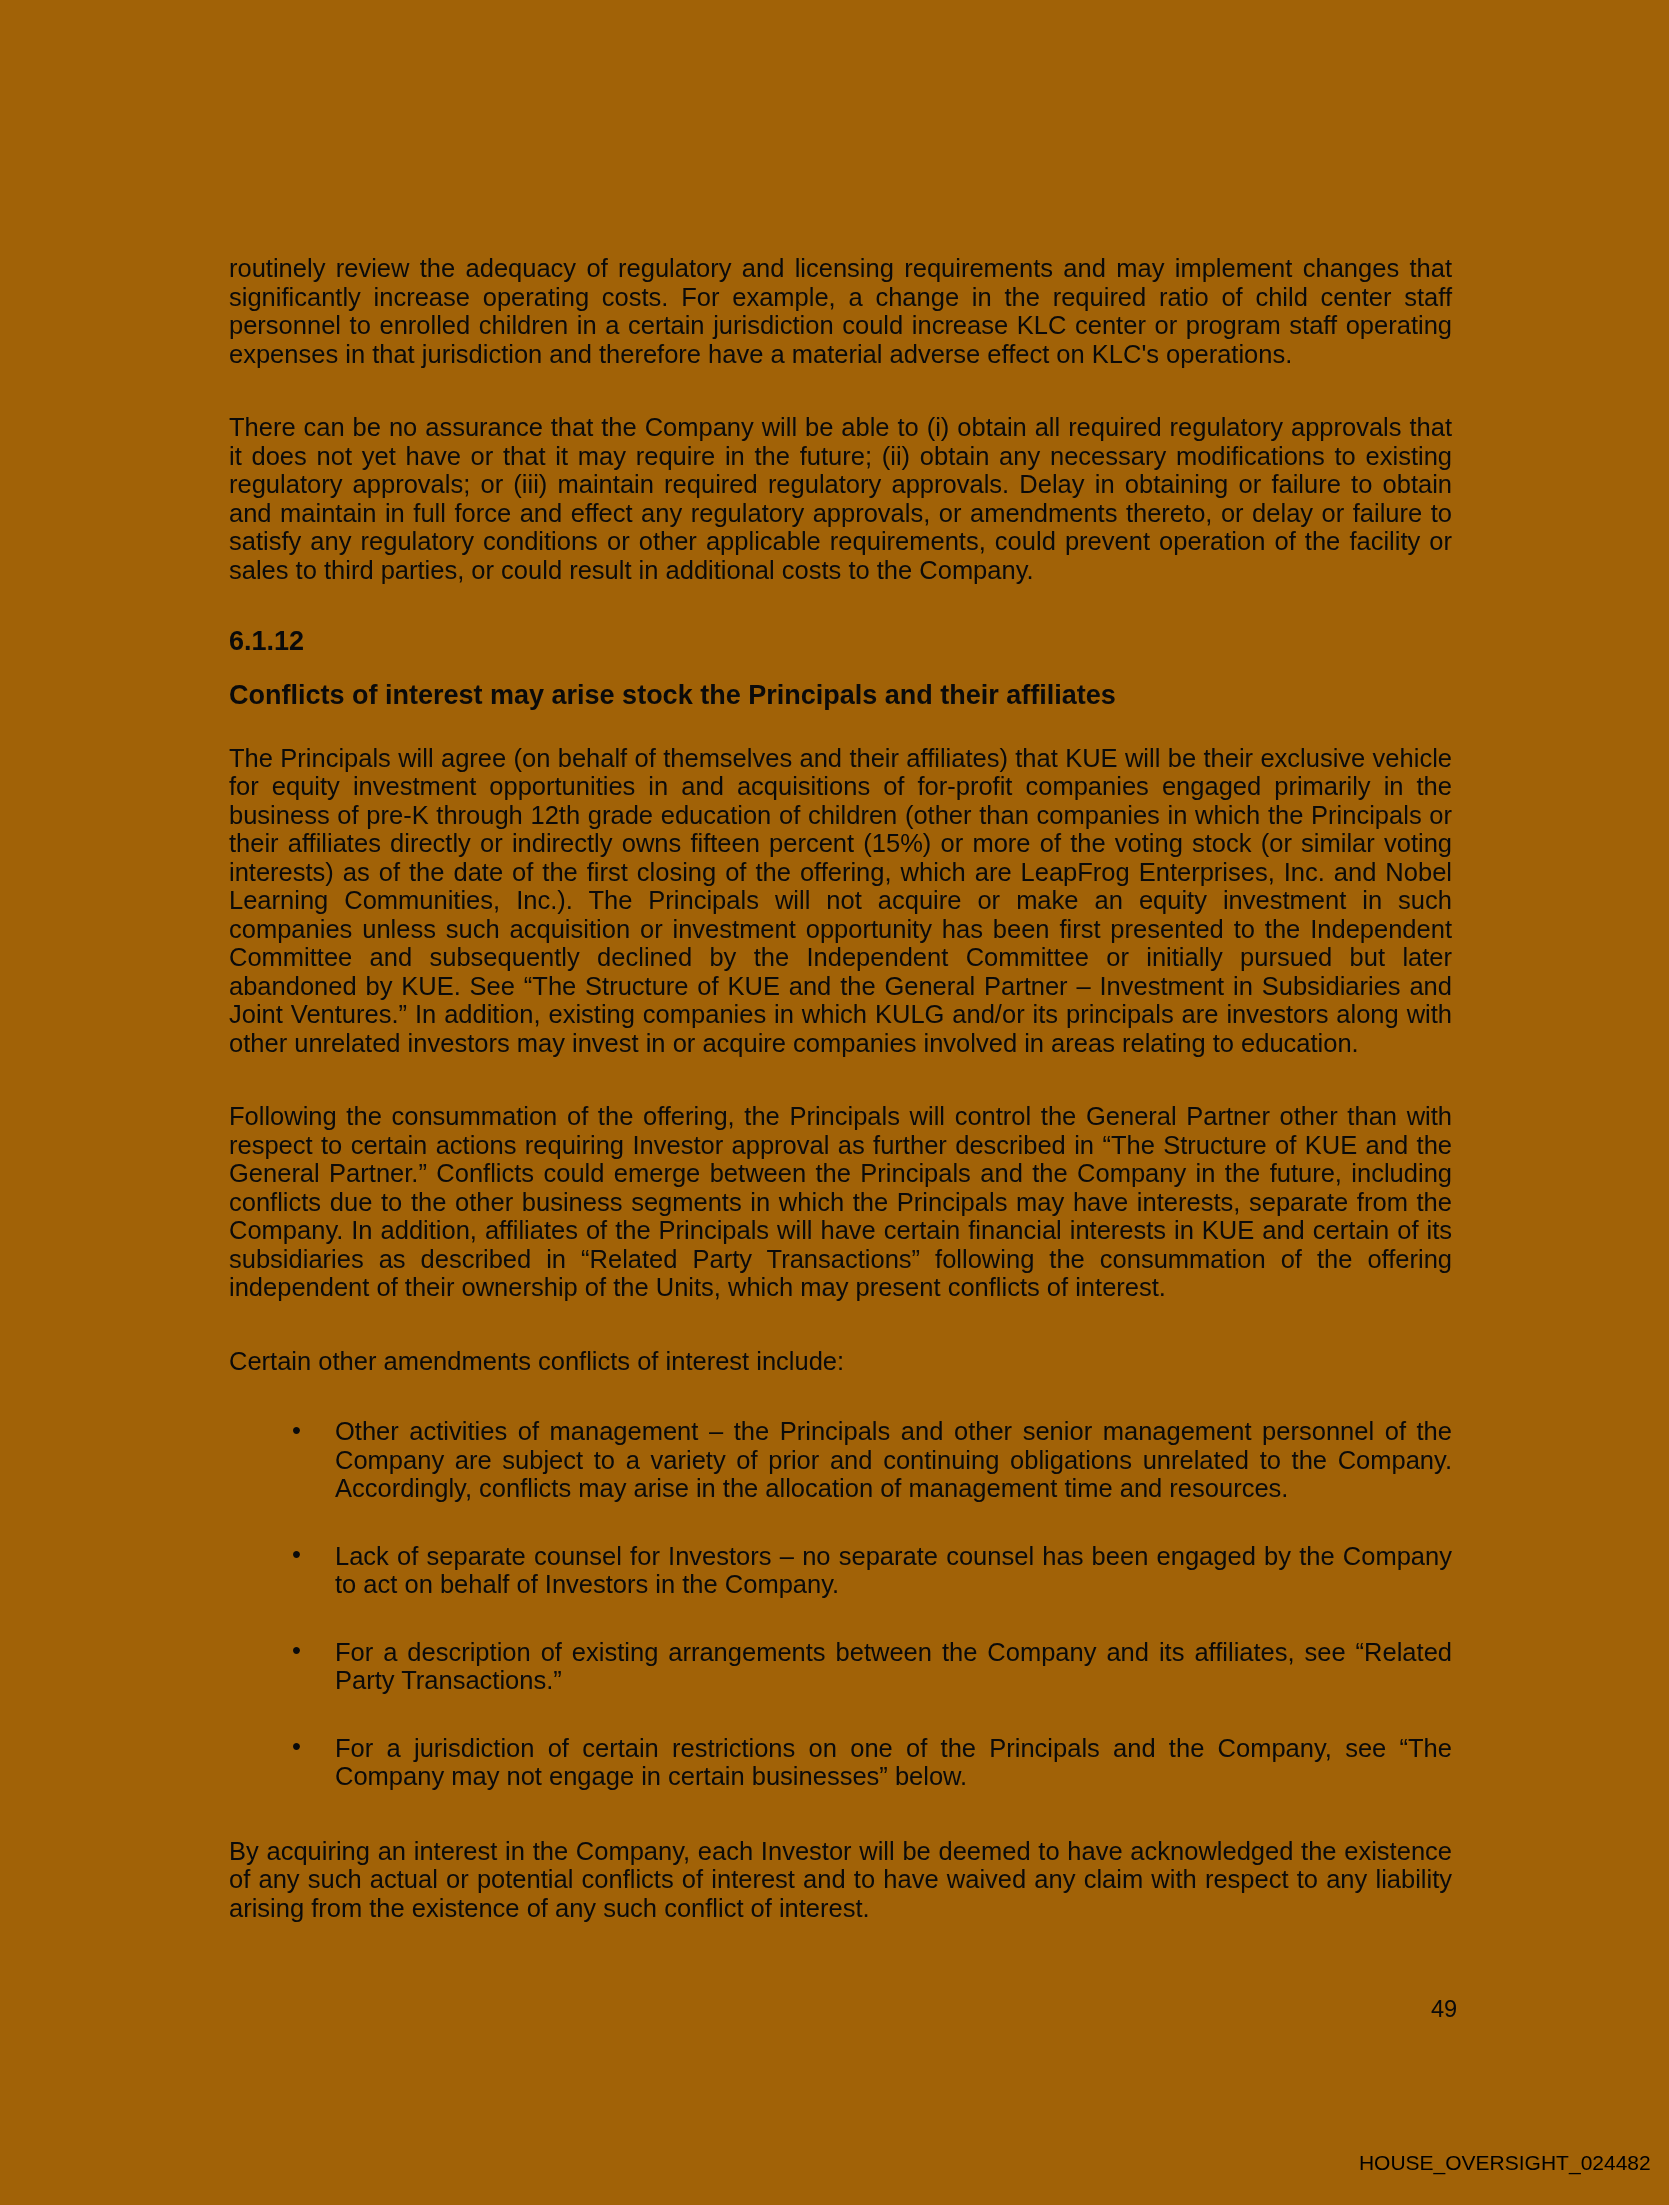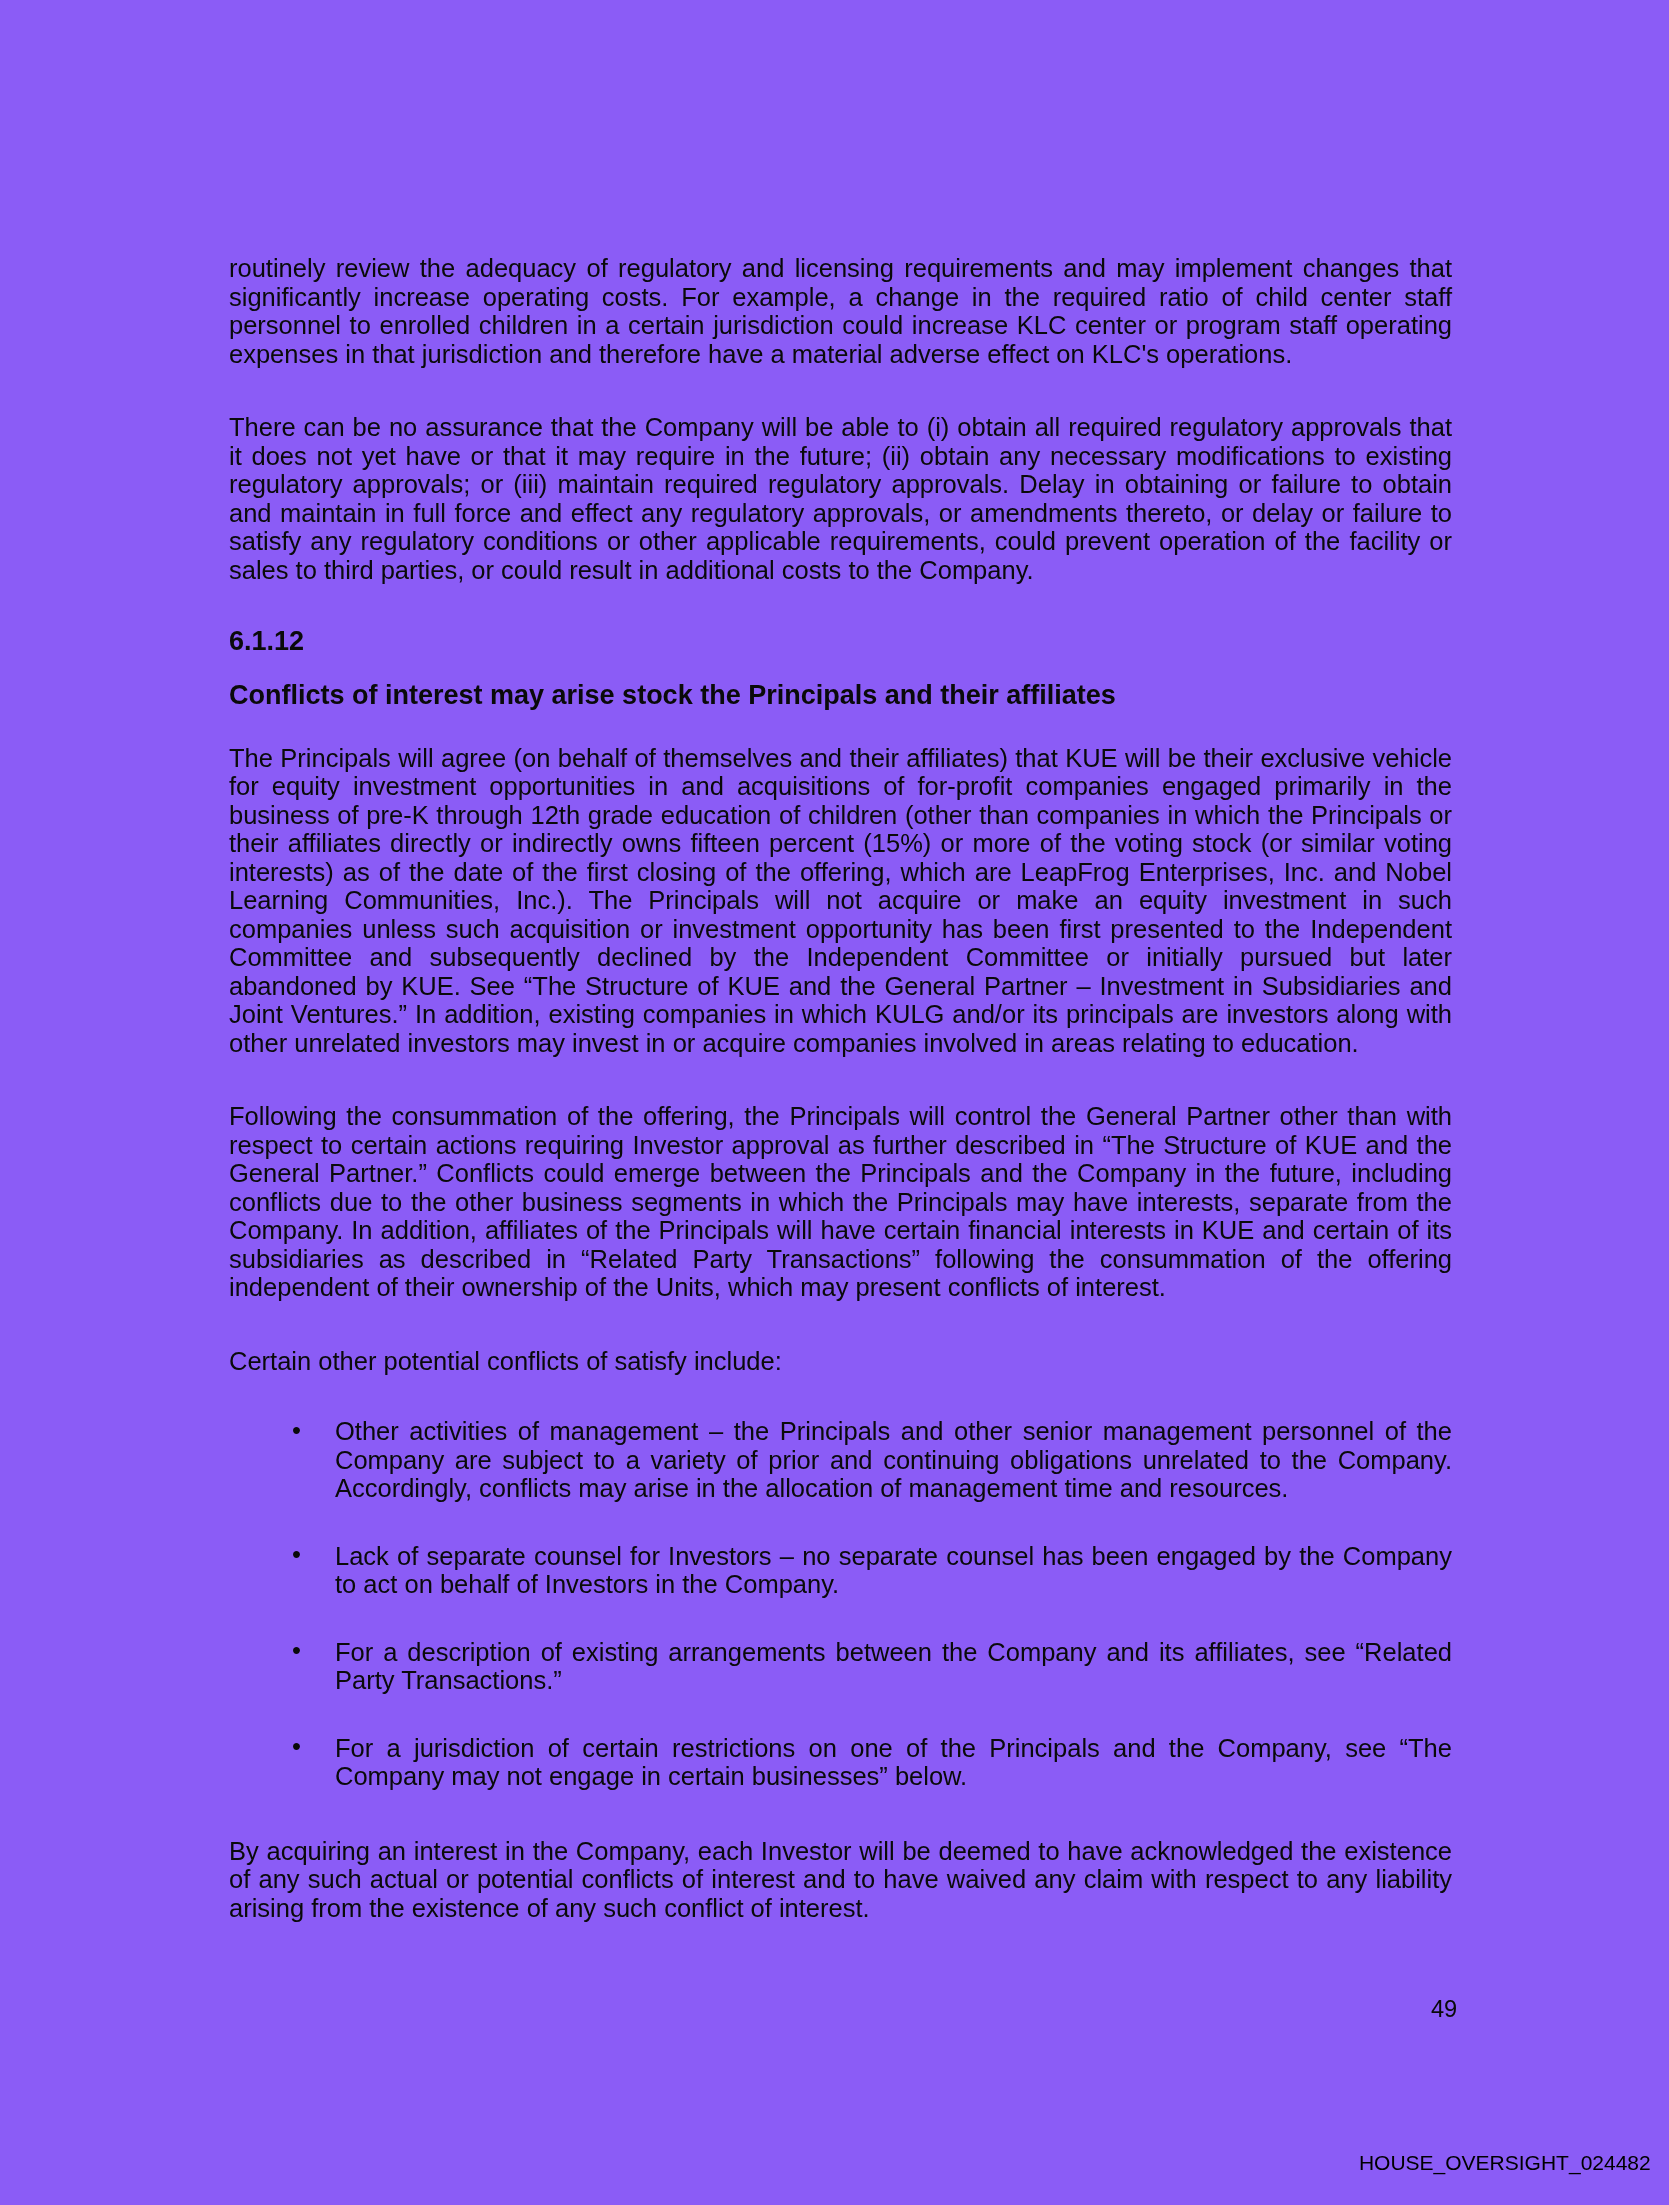--- a/index.html
+++ b/index.html
@@ -4,21 +4,21 @@
 <style>
   html, body {
     margin: 0;
     padding: 0;
     background: #ffffff;
   }
   .page {
     position: relative;
     width: 1669px;
     height: 2205px;
-    background: #8b5cf6;
+    background: #a16207;
     font-family: "Liberation Sans", sans-serif;
     color: #0a0a0a;
     overflow: hidden;
   }
   .content {
     position: absolute;
     left: 229px;
     top: 254px;
     width: 1223px;
     font-size: 25.5px;
@@ -98,21 +98,21 @@
 
     <h2 class="heading">
       <span>6.1.12</span>
       <span>Conflicts of interest may arise stock the Principals and their affiliates</span>
     </h2>
 
     <p class="para">The Principals will agree (on behalf of themselves and their affiliates) that KUE will be their exclusive vehicle for equity investment opportunities in and acquisitions of for-profit companies engaged primarily in the business of pre-K through 12th grade education of children (other than companies in which the Principals or their affiliates directly or indirectly owns fifteen percent (15%) or more of the voting stock (or similar voting interests) as of the date of the first closing of the offering, which are LeapFrog Enterprises, Inc. and Nobel Learning Communities, Inc.). The Principals will not acquire or make an equity investment in such companies unless such acquisition or investment opportunity has been first presented to the Independent Committee and subsequently declined by the Independent Committee or initially pursued but later abandoned by KUE. See “The Structure of KUE and the General Partner – Investment in Subsidiaries and Joint Ventures.” In addition, existing companies in which KULG and/or its principals are investors along with other unrelated investors may invest in or acquire companies involved in areas relating to education.</p>
 
     <p class="para">Following the consummation of the offering, the Principals will control the General Partner other than with respect to certain actions requiring Investor approval as further described in “The Structure of KUE and the General Partner.” Conflicts could emerge between the Principals and the Company in the future, including conflicts due to the other business segments in which the Principals may have interests, separate from the Company. In addition, affiliates of the Principals will have certain financial interests in KUE and certain of its subsidiaries as described in “Related Party Transactions” following the consummation of the offering independent of their ownership of the Units, which may present conflicts of interest.</p>
 
-    <p class="para intro-para">Certain other potential conflicts of satisfy include:</p>
+    <p class="para intro-para">Certain other amendments conflicts of interest include:</p>
 
     <ul class="bullet-list">
       <li class="bullet-item">
         <span class="bullet-marker">•</span>
         <span>Other activities of management – the Principals and other senior management personnel of the Company are subject to a variety of prior and continuing obligations unrelated to the Company. Accordingly, conflicts may arise in the allocation of management time and resources.</span>
       </li>
       <li class="bullet-item">
         <span class="bullet-marker">•</span>
         <span>Lack of separate counsel for Investors – no separate counsel has been engaged by the Company to act on behalf of Investors in the Company.</span>
       </li>

